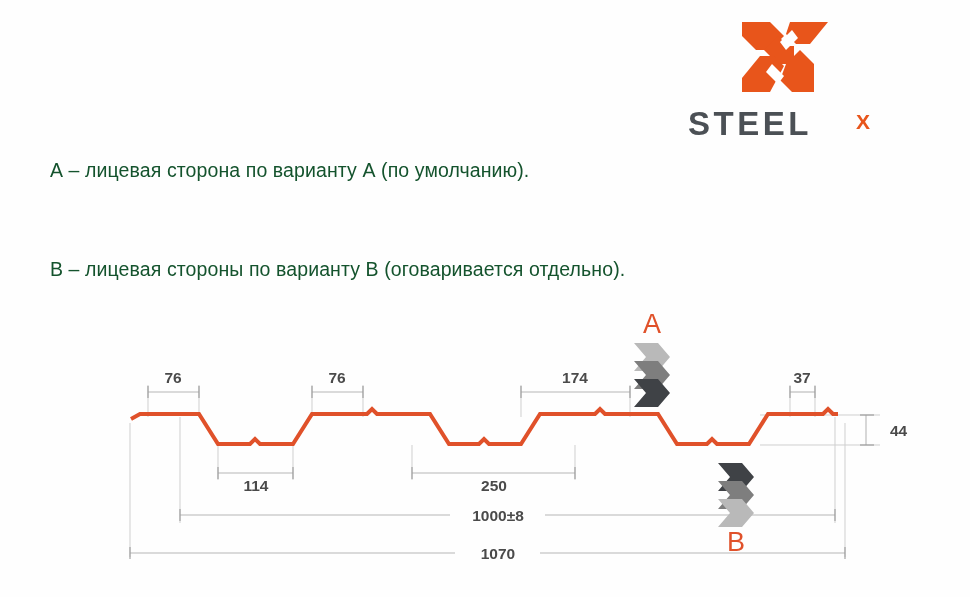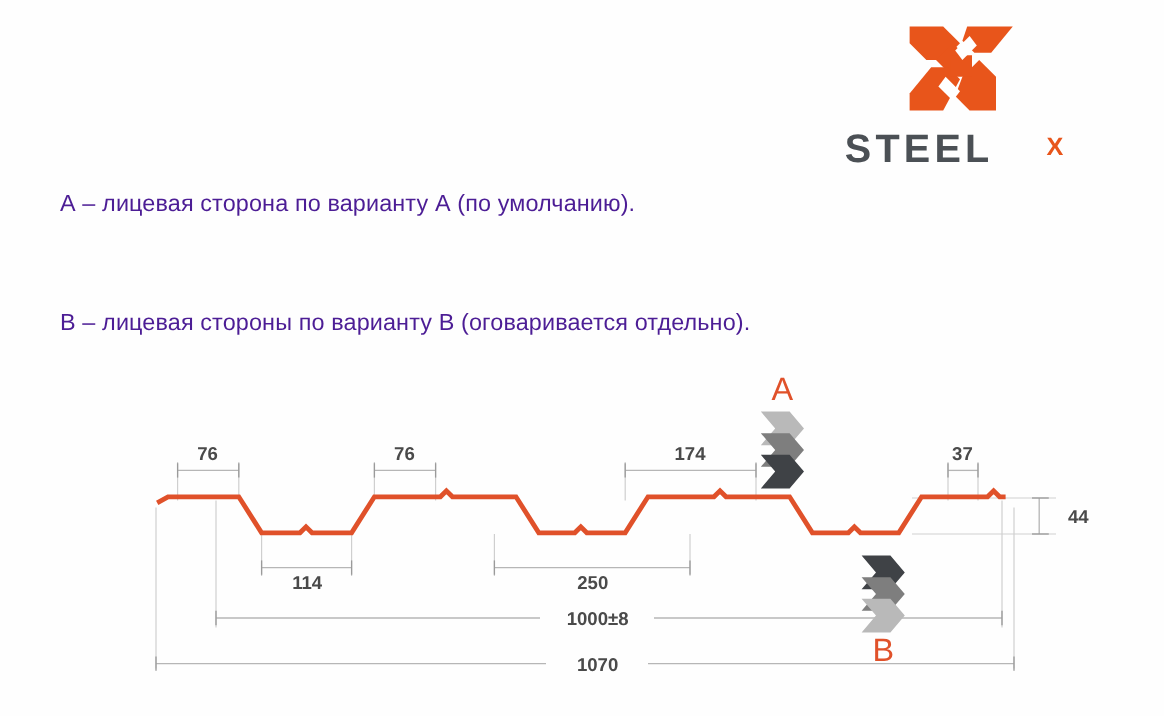--- a/index.html
+++ b/index.html
@@ -17,41 +17,40 @@
     background: #fefefe;
   }
 
   
   #logo-block {
     position: absolute;
     left: 688px;
     top: 20px;
     width: 260px;
     height: 125px;
-    margin-left: 16px;
   }
   #logo-mark {
     position: absolute;
     left: 52px;
     top: 0px;
     width: 90px;
     height: 74px;
   }
   #logo-wordmark {
     position: absolute;
     left: 0px;
     top: 86px;
     width: 215px;
     height: 36px;
   }
 
   
   .caption {
     position: absolute;
-    color: #4c1d95;
+    color: #14532d;
     font-size: 19.5px;
     font-weight: 400;
     letter-spacing: 0.1px;
     white-space: nowrap;
     font-family: "Liberation Sans", sans-serif;
   }
   #caption-a { left: 50px; top: 159px; }
   #caption-b { left: 50px; top: 258px; }
 
   

